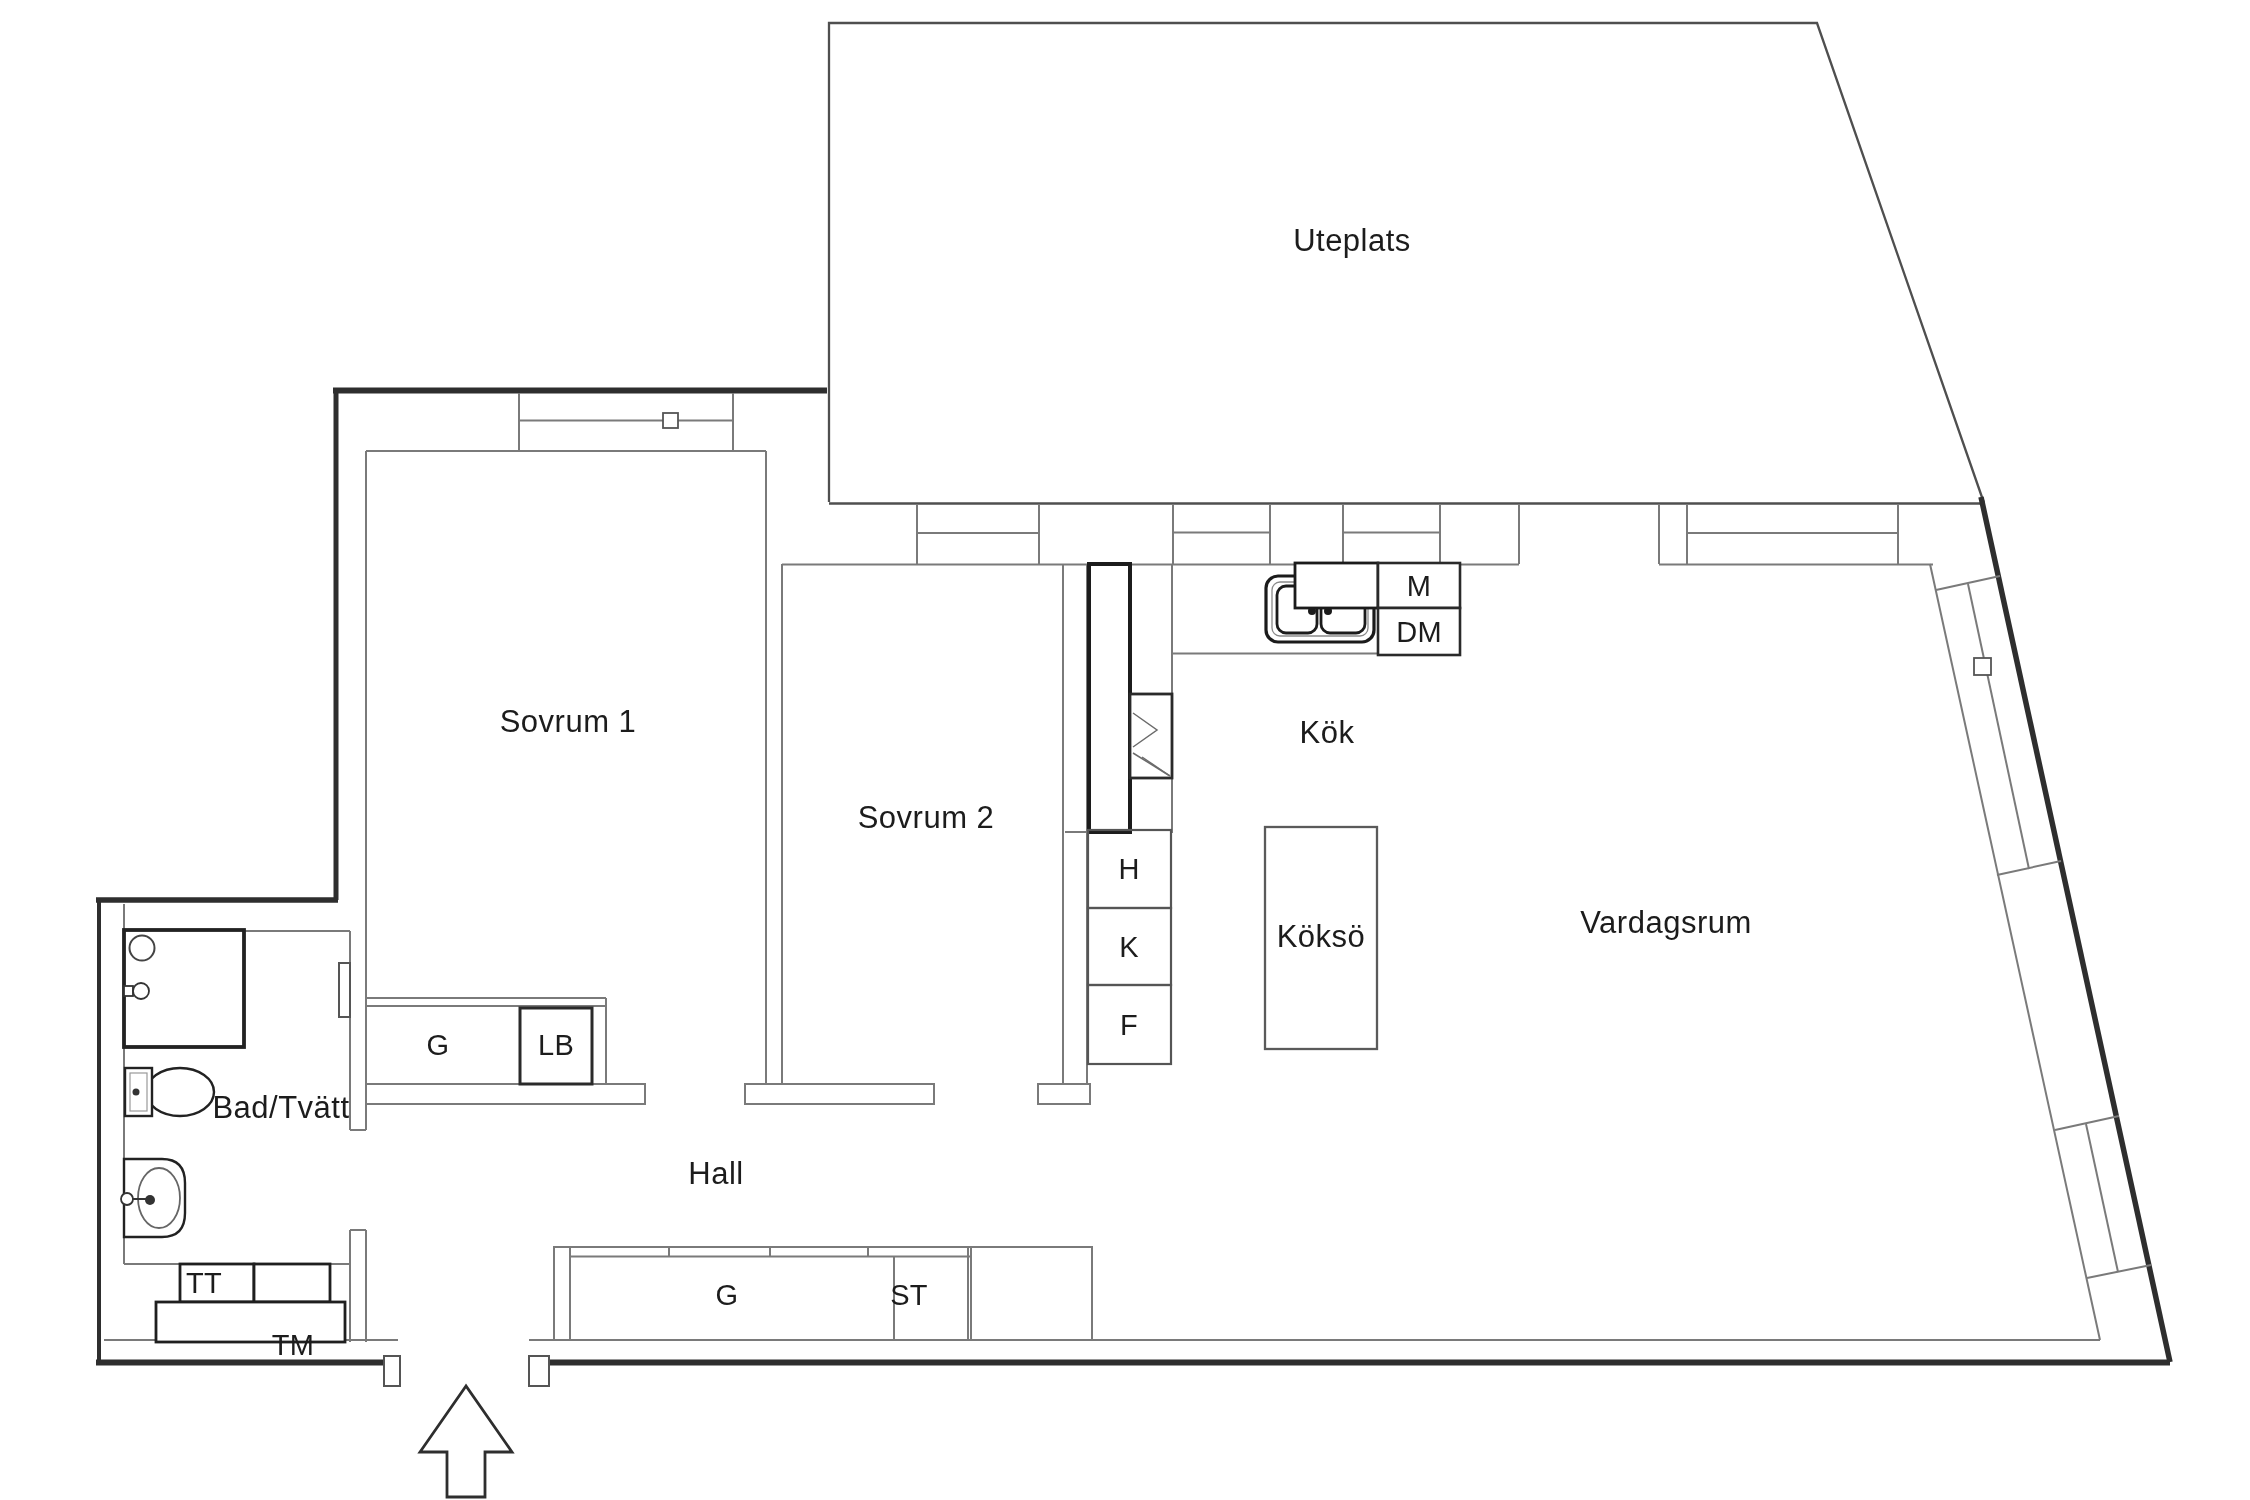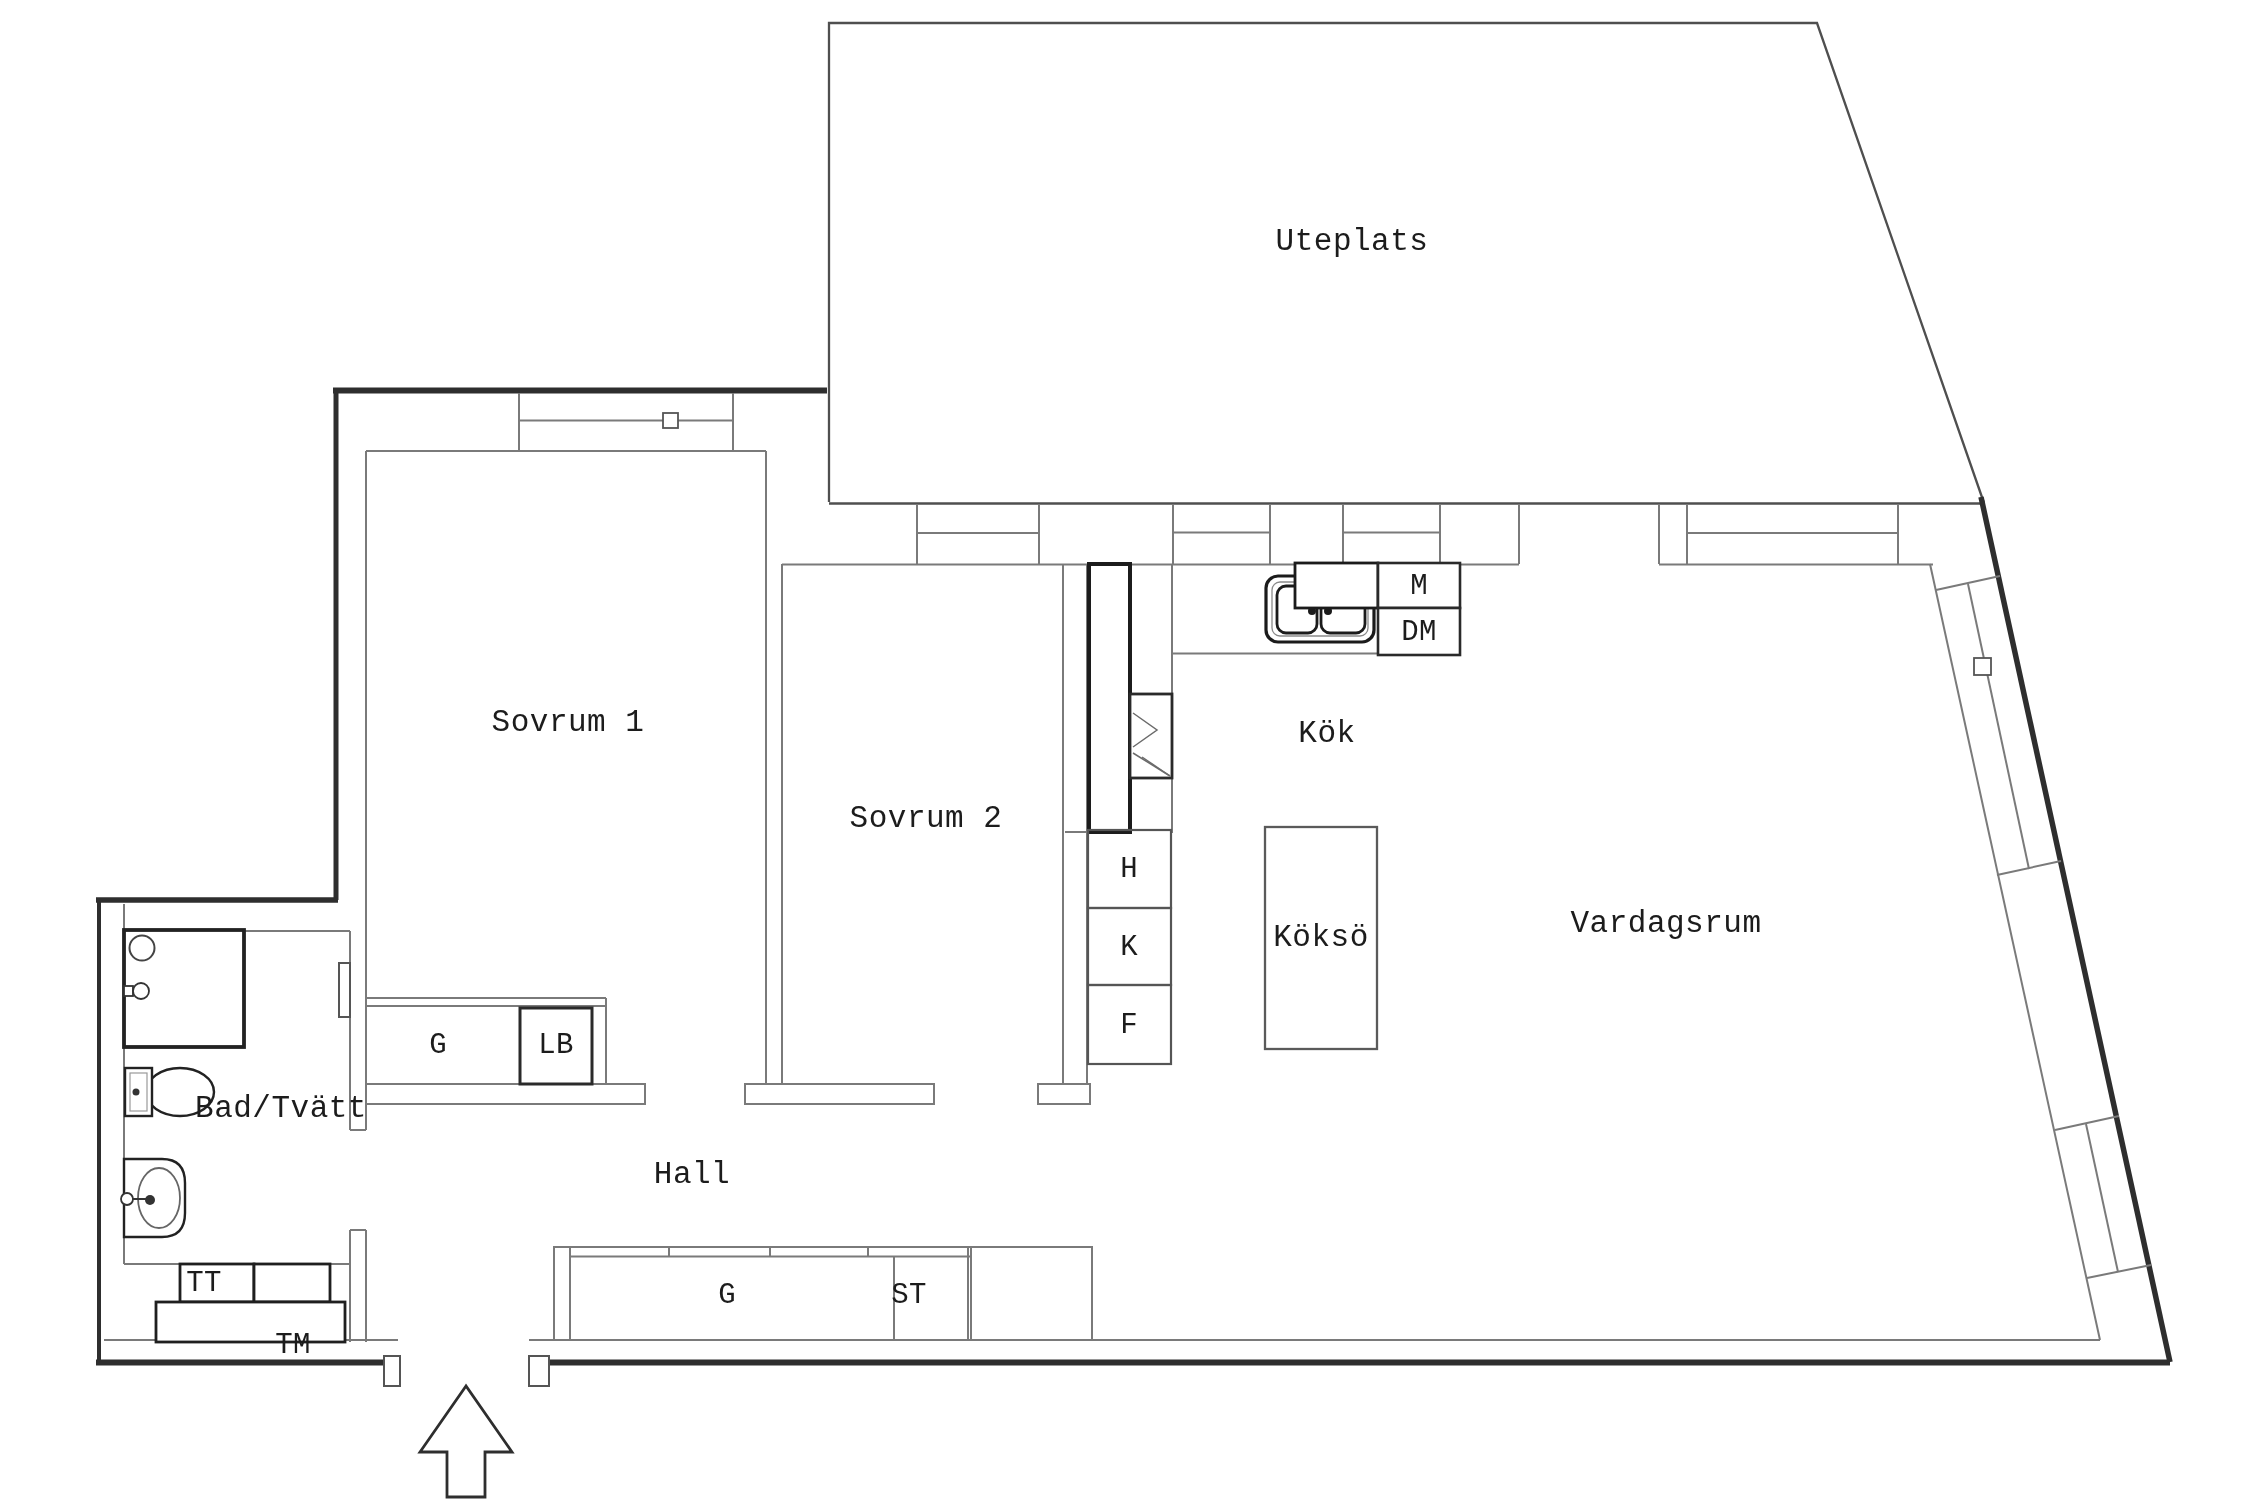--- a/index.html
+++ b/index.html
@@ -1,20 +1,20 @@
 <!DOCTYPE html>
 <html><head>
 <meta charset="utf-8">
 <style>
   html,body{margin:0;padding:0;background:#ffffff;}
   .stage{
     position:relative;
     width:2250px;height:1500px;
     background:#ffffff;
-    font-family:Liberation Mono, monospace;
+    font-family:Liberation Sans, sans-serif;
     overflow:hidden;
     text-align:center;
   }
   .plan-svg{position:absolute;left:0;top:0;width:2250px;height:1500px;}
   .lbl{
     position:absolute;
     transform:translate(-50%,-50%);
     font-size:31px;
     color:#1c1c1c;
     white-space:nowrap;
@@ -199,21 +199,21 @@
       <polygon points="466,1386 420,1452 447,1452 447,1497 485,1497 485,1452 512,1452" fill="#ffffff" stroke="#2e2e2e" stroke-width="2.8"></polygon>
     </g>
   </svg>
 
   <div class="lbl" style="left:1352px;top:241px">Uteplats</div>
   <div class="lbl" style="left:568px;top:722px">Sovrum 1</div>
   <div class="lbl" style="left:926px;top:818px">Sovrum 2</div>
   <div class="lbl" style="left:1327px;top:733px">Kök</div>
   <div class="lbl" style="left:1666px;top:923px">Vardagsrum</div>
   <div class="lbl" style="left:281px;top:1108px">Bad/Tvätt</div>
-  <div class="lbl" style="left:692px;top:1174px">Hall</div>
+  <div class="lbl" style="left:716px;top:1174px">Hall</div>
 
   <div class="lbl" style="left:1321px;top:937px">Köksö</div>
   <div class="lbl sm" style="left:1419px;top:586px">M</div>
   <div class="lbl sm" style="left:1419px;top:632px">DM</div>
   <div class="lbl sm" style="left:1129px;top:869px">H</div>
   <div class="lbl sm" style="left:1129px;top:947px">K</div>
   <div class="lbl sm" style="left:1129px;top:1025px">F</div>
   <div class="lbl sm" style="left:438px;top:1045px">G</div>
   <div class="lbl sm" style="left:556px;top:1045px">LB</div>
   <div class="lbl sm" style="left:204px;top:1283px">TT</div>

